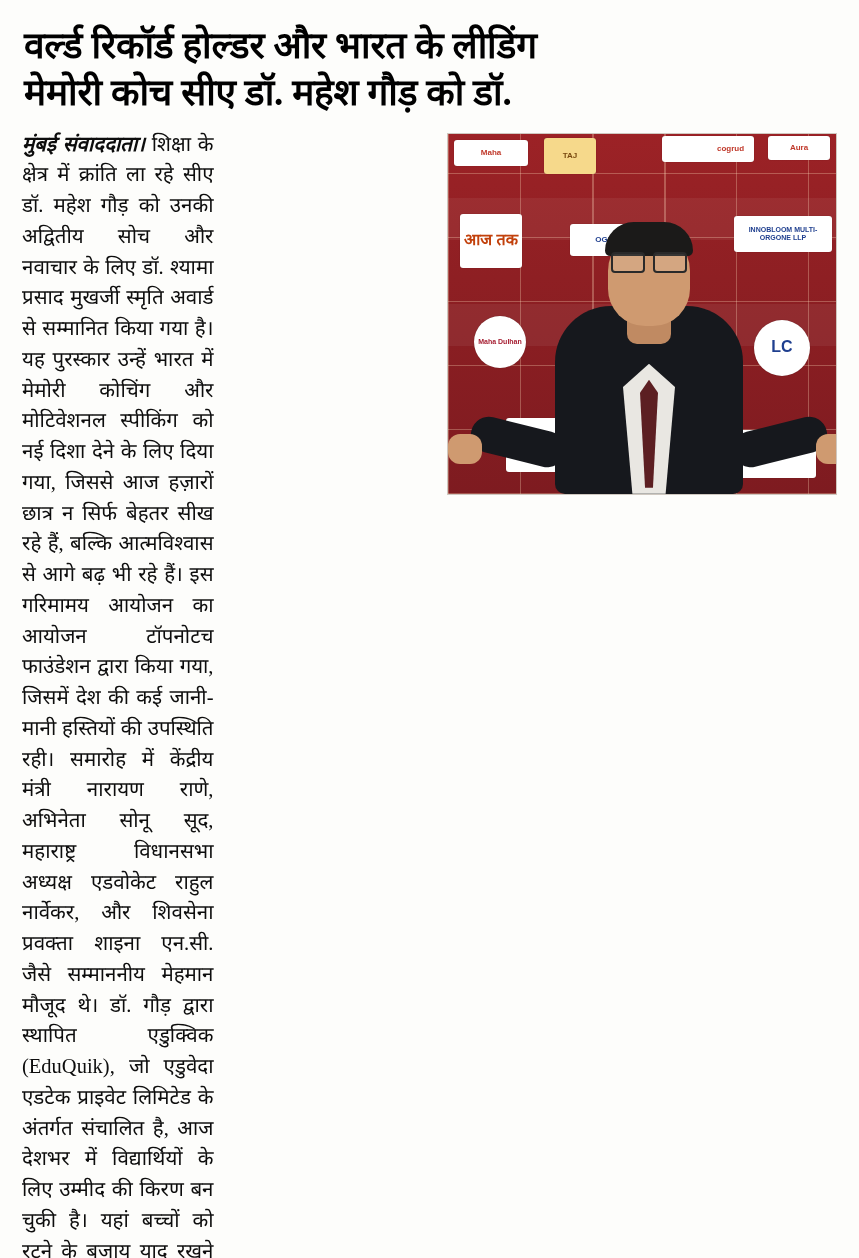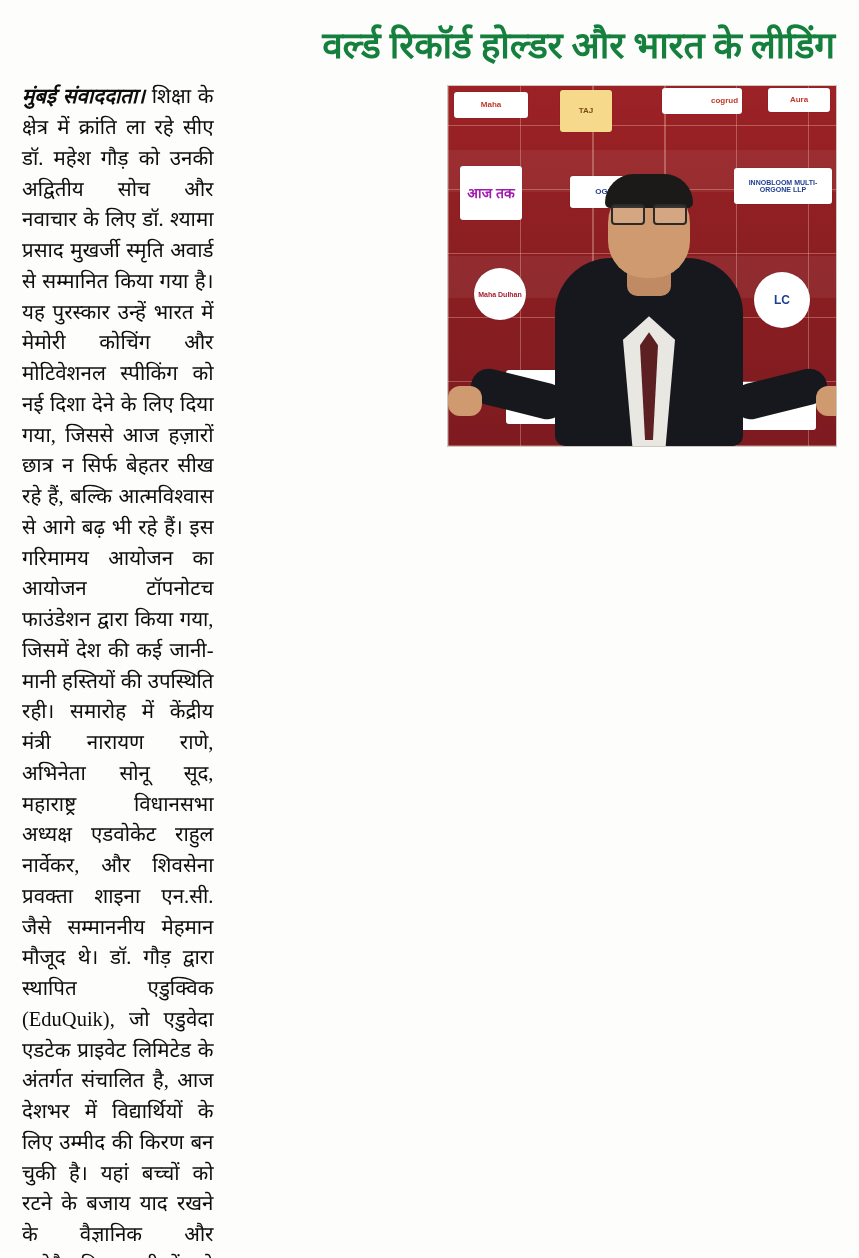--- a/index.html
+++ b/index.html
@@ -20,22 +20,22 @@
     height: 1258px;
     background: #fdfdfb;
     box-sizing: border-box;
     padding: 18px 22px 10px 22px;
   }
   .headline {
     font-family: "Liberation Serif", serif;
     font-weight: bold;
     font-size: 37px;
     line-height: 1.28;
-    text-align: right;
-    color: #15803d;
+    text-align: left;
+    color: #000000;
     letter-spacing: -0.2px;
     margin: 4px 0 12px 0;
     padding: 0 2px;
   }
   .headline .hl-line {
     display: block;
     white-space: nowrap;
   }
   .content {
     position: relative;
@@ -219,39 +219,40 @@
   }
   p { margin: 0; }
 </style>
 </head>
 <body>
 
 <div class="page">
 
   <h1 class="headline">
     <span class="hl-line">वर्ल्ड रिकॉर्ड होल्डर और भारत के लीडिंग</span>
+    <span class="hl-line">मेमोरी कोच सीए डॉ. महेश गौड़ को डॉ.</span>
   </h1>
 
   <div class="content">
 
     <div class="photo">
       <div class="backdrop"></div>
       <div class="bd-grid"></div>
       <div class="bd-band" style="top:64px;"></div>
       <div class="bd-band" style="top:170px;"></div>
 
       <div class="logo" style="left:6px;  top:6px;   width:74px; height:26px;">Maha</div>
-      <div class="logo gold" style="left:112px;top:4px;  width:52px; height:42px;">TAJ</div>
-      <div class="logo" style="left:214px;top:2px;  width:80px; height:26px;padding-left:47px;">cogrud</div>
+      <div class="logo gold" style="left:96px;top:4px;  width:52px; height:36px;">TAJ</div>
+      <div class="logo" style="left:214px;top:2px;  width:92px; height:26px;padding-left:47px;">cogrud</div>
       <div class="logo" style="left:320px;top:2px;  width:62px; height:24px;">Aura</div>
-      <div class="logo" style="left:12px; top:80px; width:62px; height:54px; color:#a21caf; font-size:14px;">आज तक</div>
+      <div class="logo" style="left:12px; top:80px; width:62px; height:54px; color:#c2410c; font-size:16px;">आज तक</div>
       <div class="logo blue" style="left:122px;top:90px; width:74px; height:32px;">OGEN</div>
       <div class="logo blue" style="left:286px;top:82px; width:98px; height:36px; font-size:7px;">INNOBLOOM MULTI-ORGONE LLP</div>
       <div class="logo round" style="left:26px; top:182px;width:52px; height:52px; color:#a51c30; font-size:7px;">Maha Dulhan</div>
-      <div class="logo round blue" style="left:306px;top:186px;width:56px; height:56px; font-size:12px;">LC</div>
+      <div class="logo round blue" style="left:306px;top:186px;width:56px; height:56px; font-size:16px;">LC</div>
       <div class="logo" style="left:58px; top:284px;width:66px; height:54px; color:#2b3a67; font-size:8px;">Untouch</div>
       <div class="logo" style="left:292px;top:296px;width:76px; height:48px; color:#b3121d; font-size:10px;">Aura</div>
 
       <div class="person">
         <div class="arm left"></div>
         <div class="arm right"></div>
         <div class="hand left"></div>
         <div class="hand right"></div>
         <div class="suit"></div>
         <div class="shirt"></div>

